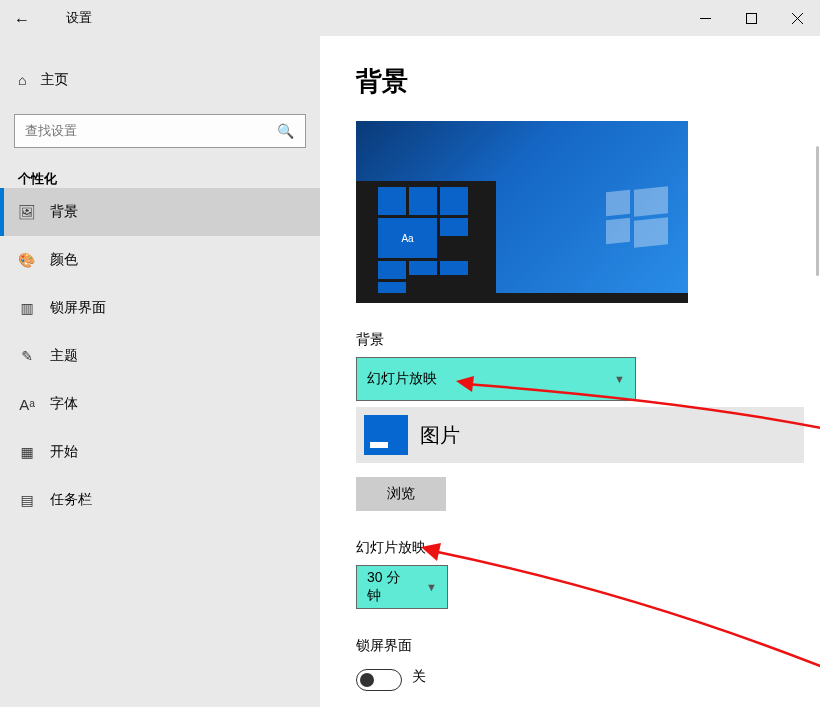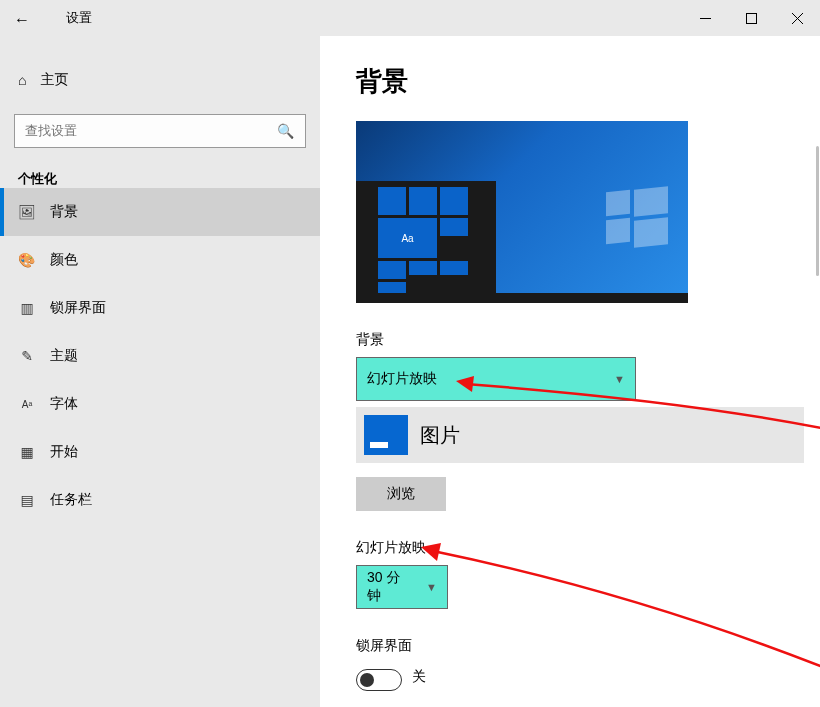--- a/index.html
+++ b/index.html
@@ -114,21 +114,21 @@
     </div>
     <div class="navitem">
       <span class="icon">▥</span>
       <span>锁屏界面</span>
     </div>
     <div class="navitem">
       <span class="icon">✎</span>
       <span>主题</span>
     </div>
     <div class="navitem">
-      <span class="icon" style="font-size:10px;">Aᵃ</span>
+      <span class="icon" style="font-size:15px;">Aᵃ</span>
       <span>字体</span>
     </div>
     <div class="navitem">
       <span class="icon">▦</span>
       <span>开始</span>
     </div>
     <div class="navitem">
       <span class="icon">▤</span>
       <span>任务栏</span>
     </div>

